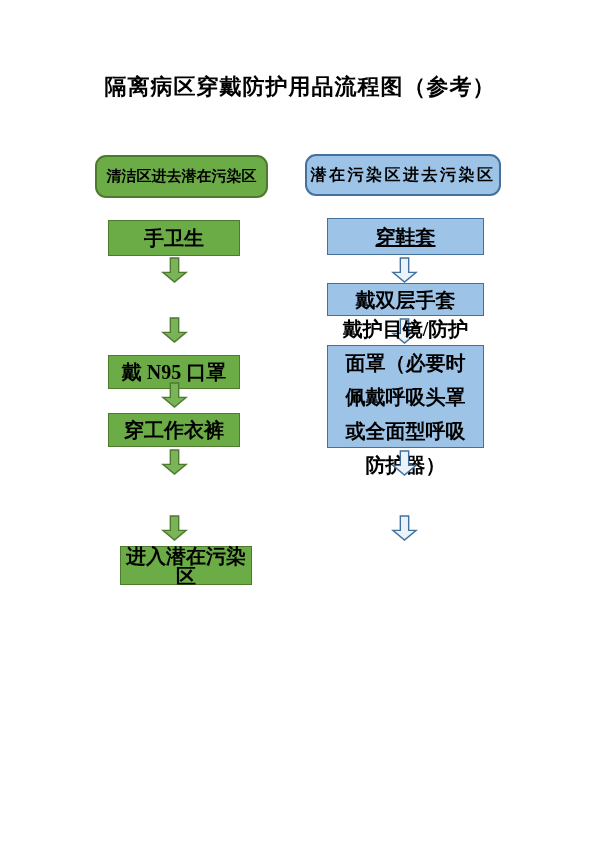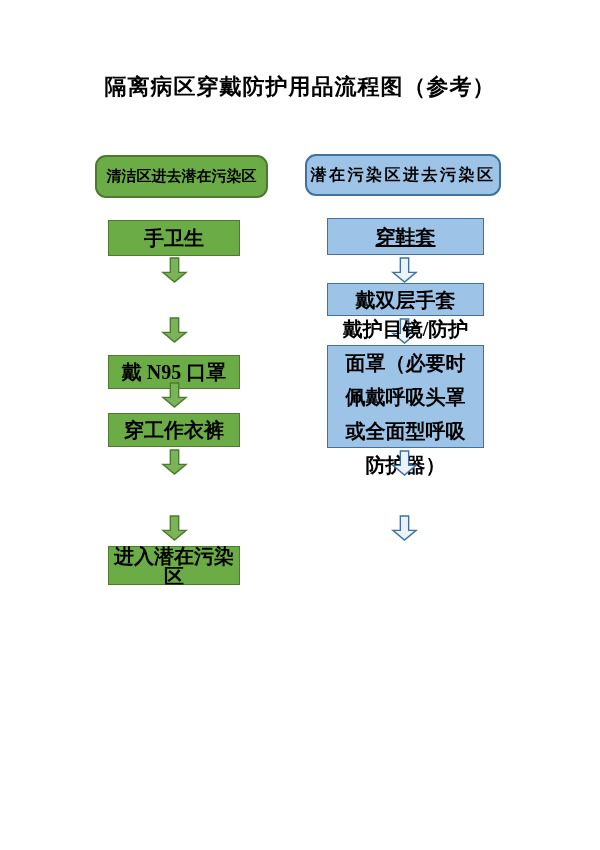--- a/index.html
+++ b/index.html
@@ -22,21 +22,21 @@
     font-weight:bold;font-size:20px;text-align:center;line-height:20px;
   }
   .arrow{position:absolute;width:27px;height:26px;}
   
   .hdr.green{left:95px;top:155px;width:173px;height:43px;
     background:var(--l-fill);border:2px solid var(--l-border);font-size:15px;}
   .box.green{left:108px;width:132px;background:var(--l-fill);border:1.5px solid var(--l-border);}
   .green-arrow path{fill:var(--l-arrow_fill);stroke:var(--l-arrow_border);stroke-width:1.5;}
   .l-b1{top:220px;height:36px;} .l-b2{top:283px;height:32px;}
   .l-b3{top:346px;height:34px;margin-top:9px;} .l-b4{top:413px;height:34px;}
-  .l-b5{top:481px;height:32px;} .l-b6{top:546px;height:39px;}
+  .l-b5{top:481px;height:32px;} .l-b6{top:546px;height:39px;margin-left:12px;}
   .l-a{left:161px;}
   .l-a1{top:257px;} .l-a2{top:317px;} .l-a3{top:382px;} .l-a4{top:449px;} .l-a5{top:515px;}
   
   .hdr.blue{left:305px;top:154px;width:196px;height:42px;
     background:var(--r-fill);border:2px solid var(--r-border);font-size:16px;letter-spacing:2.5px;}
   .box.blue{left:327px;width:157px;background:var(--r-fill);border:1.5px solid var(--r-border);}
   .blue-arrow path{fill:var(--r-arrow_fill);stroke:var(--r-arrow_border);stroke-width:1.5;}
   .r-b1{top:218px;height:37px;text-decoration:underline;} .r-b2{top:283px;height:33px;}
   .r-b3{top:345px;height:103px;line-height:34px;padding:0 13px;}
   .r-b4{top:478px;height:35px;} .r-b5{top:548px;height:37px;}

